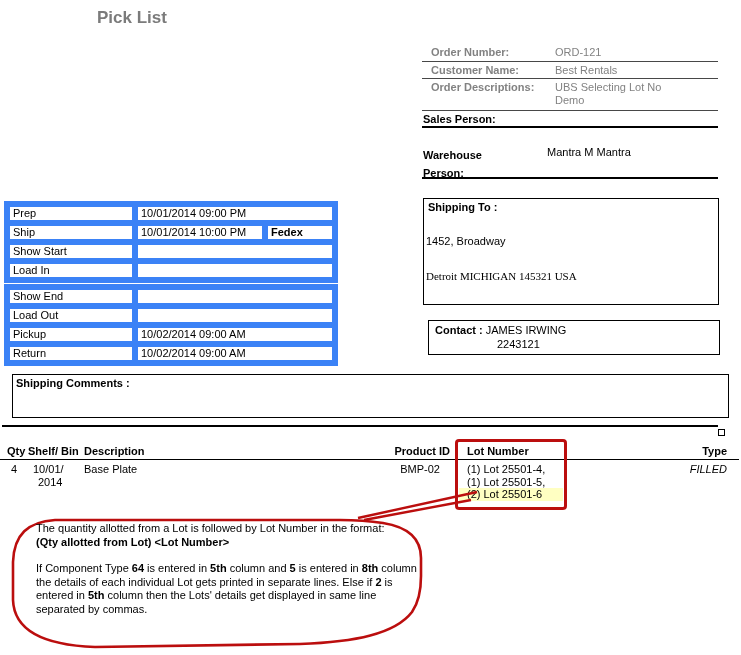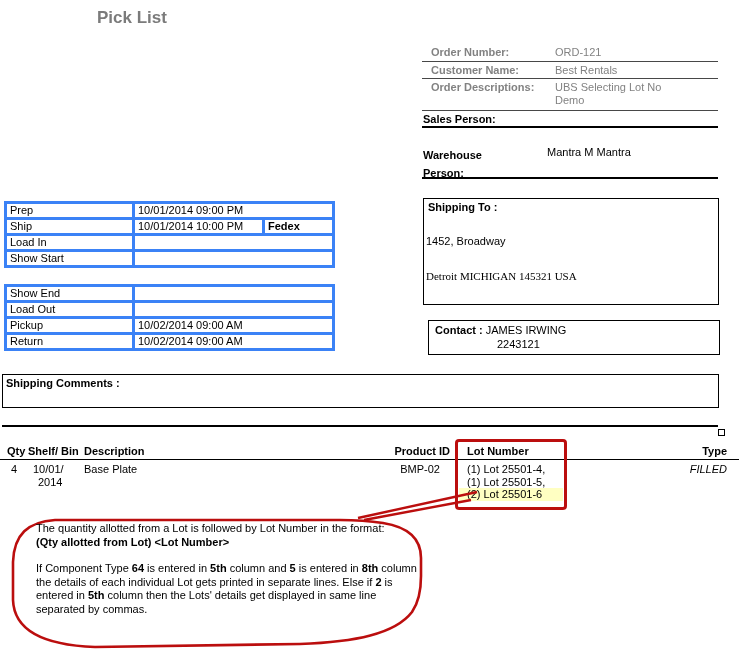--- a/index.html
+++ b/index.html
@@ -12,21 +12,21 @@
   #page{position:relative;width:741px;height:655px;background:#fff;overflow:hidden;}
   .abs{position:absolute;}
   .b{font-weight:bold;}
   .gray{color:#828282;}
   .title{font-size:17px;font-weight:bold;color:#7b7b7b;}
   .hline{position:absolute;background:#474747;height:1px;}
   .hline2{position:absolute;background:#000;height:2px;}
   .lbl{width:130px;white-space:nowrap;margin-left:8px;}
   .val{width:130px;}
   table.dates{border-collapse:collapse;font-size:11px;}
-  table.dates td{border:3px solid #3b82f6;height:16px;padding:0 3px;line-height:13px;white-space:nowrap;vertical-align:middle;}
+  table.dates td{border:6px solid #3b82f6;height:16px;padding:0 3px;line-height:13px;white-space:nowrap;vertical-align:middle;}
   td.c1{width:128px;}
   td.c2{width:130px;}
   td.c3{width:70px;}
   .box{position:absolute;border:1px solid #000;background:#fff;}
   .hdr{font-weight:bold;white-space:nowrap;}
   .ral{text-align:right;}
   .lotline{white-space:nowrap;line-height:13px;}
   .lot-hl{background:var(--highlight_yellow,#FFFFC2);}
   .redrect{position:absolute;border:3px solid var(--accent_red,#BB0E0E);border-radius:4px;background:transparent;}
   .callout-text{line-height:13.6px;}
@@ -66,25 +66,25 @@
         <tr>
       <td class="c1">Prep</td>
       <td class="c2" colspan="2">10/01/2014 09:00 PM</td>
     </tr>
     <tr>
       <td class="c1">Ship</td>
       <td class="c2">10/01/2014 10:00 PM</td>
       <td class="c3 b">Fedex</td>
     </tr>
     <tr>
-      <td class="c1">Load In</td>
+      <td class="c1">Show Start</td>
       <td class="c2" colspan="2"></td>
     </tr>
     <tr>
-      <td class="c1">Show Start</td>
+      <td class="c1">Load In</td>
       <td class="c2" colspan="2"></td>
     </tr>
   </tbody>
     </table>
 
   <table class="dates abs" style="left:4px;top:284px;">
     <tbody>
         <tr>
       <td class="c1">Show End</td>
       <td style="width:200px;"></td>
@@ -111,21 +111,21 @@
   </div>
 
   <div class="box" style="left:428px;top:320px;width:292px;height:35px;">
     <div class="abs" style="left:6px;top:3px;white-space:nowrap;">
       <span class="b">Contact :</span>
       <span>JAMES IRWING</span>
     </div>
     <div class="abs" style="left:68px;top:17px;">2243121</div>
   </div>
 
-  <div class="box" style="left:2px;top:374px;width:717px;height:34px;">
+  <div class="box" style="left:12px;top:374px;width:717px;height:44px;">
     <div class="abs b" style="left:3px;top:2px;">Shipping Comments :</div>
   </div>
 
   <div class="hline2" style="left:2px;top:425px;width:716px;"></div>
   <div class="sq" style="left:718px;top:429px;"></div>
 
   <div class="abs hdr" style="left:7px;top:445px;">Qty</div>
   <div class="abs hdr" style="left:28px;top:445px;">Shelf/ Bin</div>
   <div class="abs hdr" style="left:84px;top:445px;">Description</div>
   <div class="abs hdr ral" style="left:370px;top:445px;width:80px;">Product ID</div>

